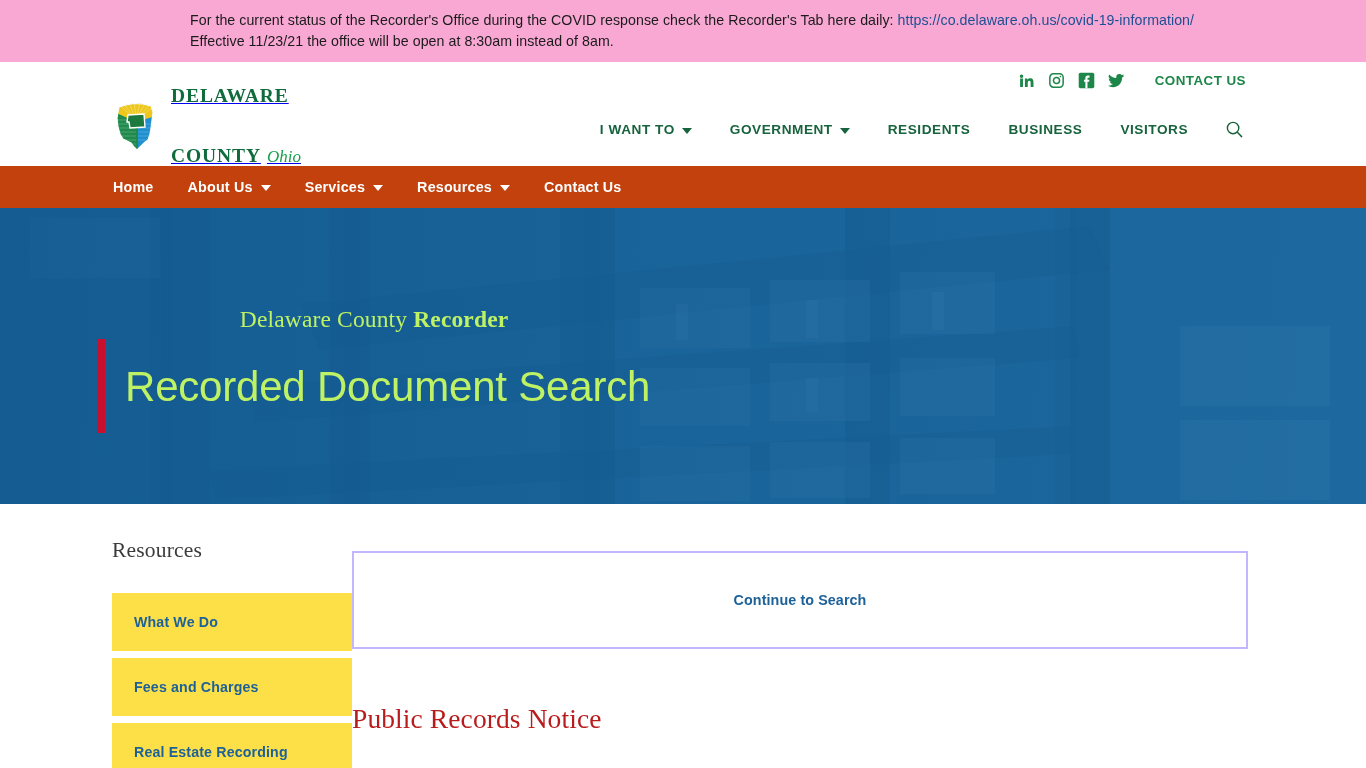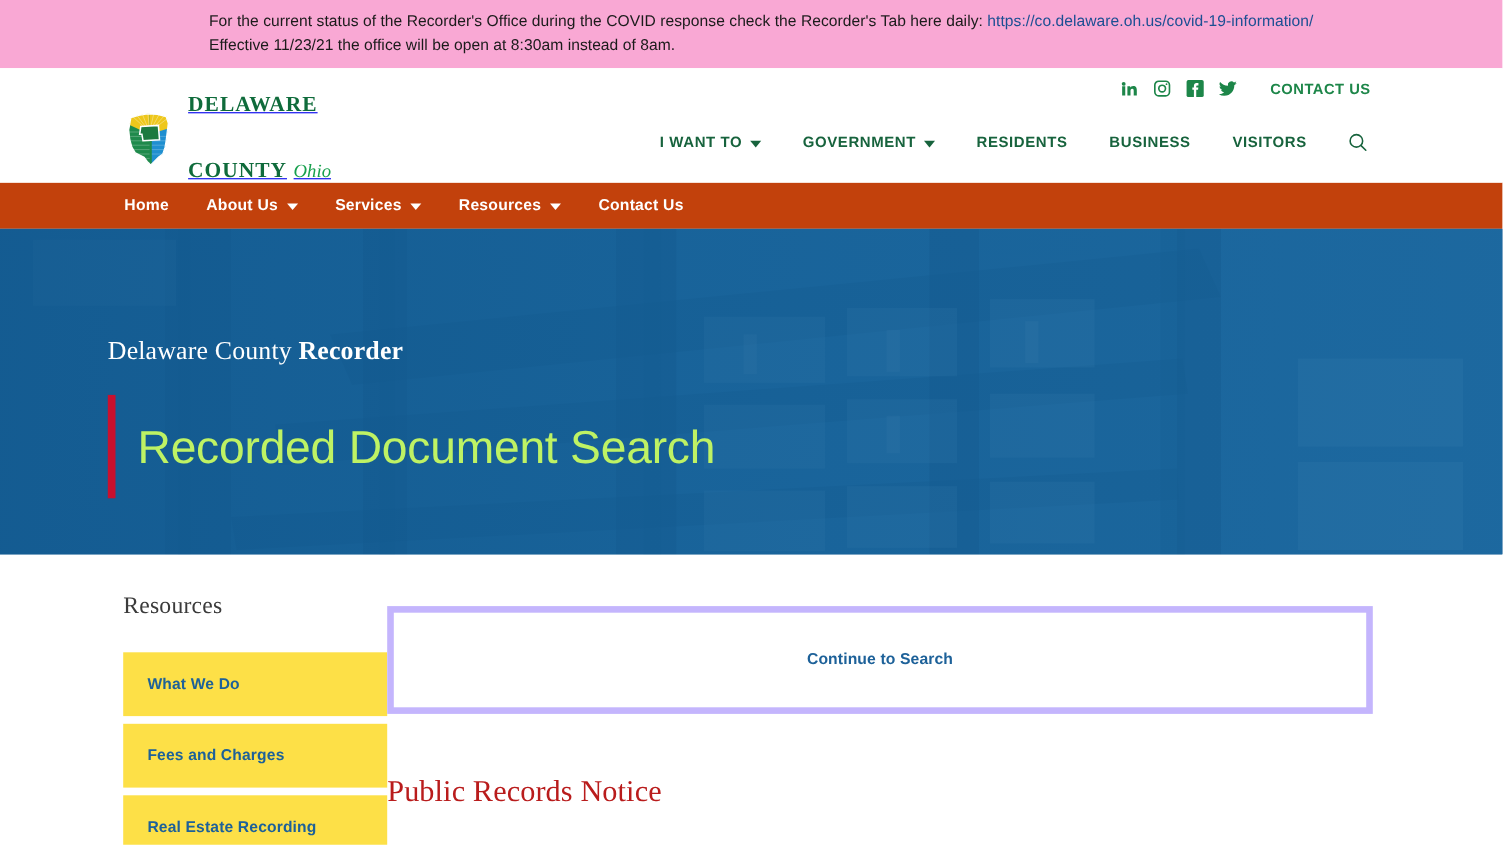--- a/index.html
+++ b/index.html
@@ -177,23 +177,24 @@
   }
   .hero-content {
     position: absolute;
     left: 98px;
     top: 98px;
     z-index: 3;
   }
   .hero-eyebrow {
     font-family: "Liberation Serif", serif;
     font-size: 23.5px;
-    color: #ffffff;
+    color: #bef264;
     letter-spacing: 0.15px;
-    margin-bottom: 22px;
+    margin-bottom: 2px;
+    text-align: center;
   }
   .hero-eyebrow b { font-weight: bold; }
   .hero-title-row {
     display: flex;
     align-items: stretch;
     gap: 20px;
   }
   .hero-bar {
     width: 7px;
     background: #c8102e;
@@ -245,21 +246,21 @@
     font-size: 14.2px;
     letter-spacing: 0.15px;
   }
 
   .maincol {
     flex: 1;
     padding-top: 47px;
     padding-right: 118px;
   }
   .search-box {
-    border: 6px solid #c4b5fd;
+    border: 2px solid #c4b5fd;
     height: 98px;
     display: flex;
     align-items: center;
     justify-content: center;
     background: #fff;
   }
   .search-box a {
     color: #1d6199;
     font-size: 14.3px;
     font-weight: bold;

